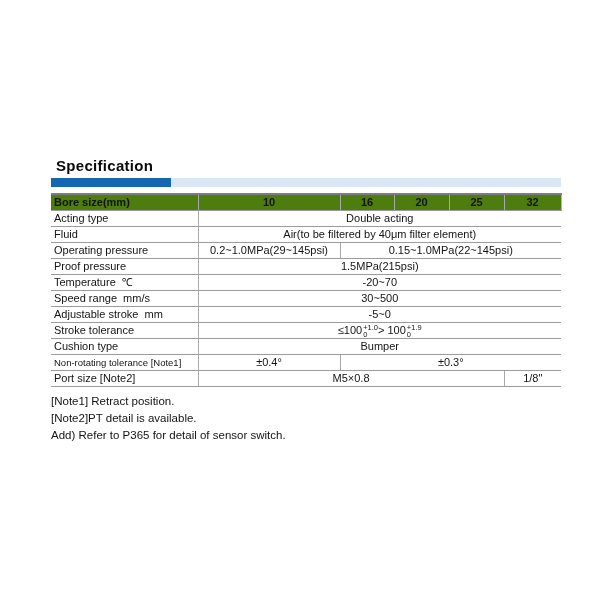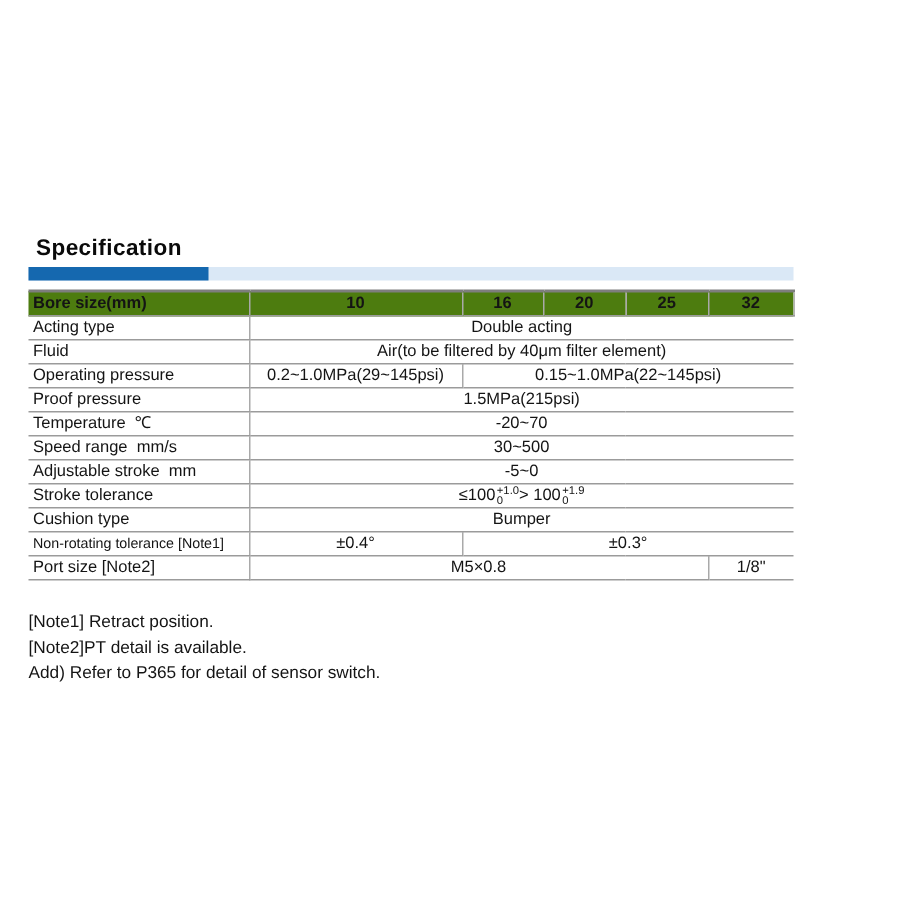--- a/index.html
+++ b/index.html
@@ -10,21 +10,21 @@
   body {
     width: 600px;
     height: 600px;
     position: relative;
     font-family: "Liberation Sans", sans-serif;
     color: #141414;
     overflow: hidden;
   }
   .sheet {
     position: absolute;
-    left: 19px;
+    left: 51px;
     top: 157px;
     width: 510px;
   }
   .section-title {
     margin: 0 0 4px 5px;
     font-size: 15px;
     font-weight: bold;
     letter-spacing: 0.3px;
     color: #0a0a0a;
   }
@@ -86,21 +86,21 @@
     flex-direction: column;
     justify-content: center;
     vertical-align: middle;
     height: 14px;
     font-size: 7.5px;
     line-height: 7px;
     text-align: left;
     margin-left: 1px;
   }
   .notes {
-    margin-top: 20px;
+    margin-top: 6px;
     font-size: 11.5px;
     line-height: 17px;
     color: #141414;
   }
 </style>
 </head>
 <body>
 
 <div class="sheet">
   <h2 class="section-title">Specification</h2>

